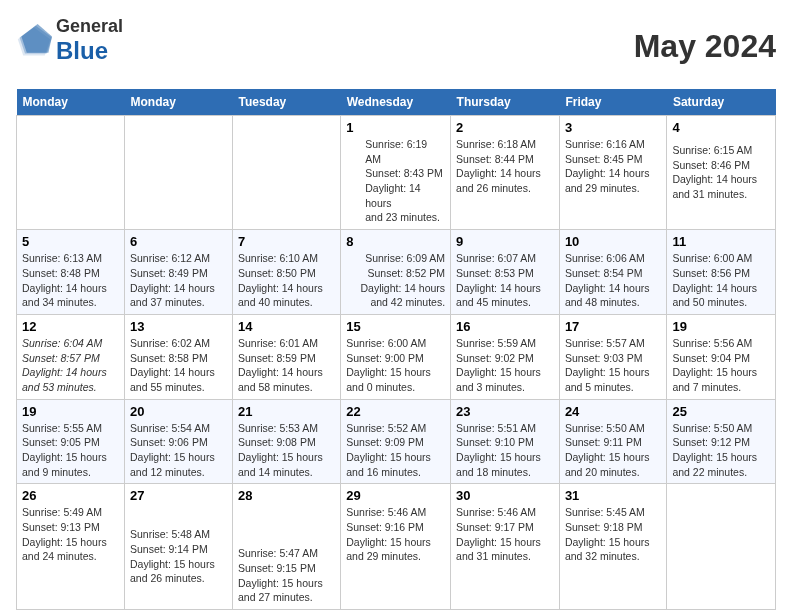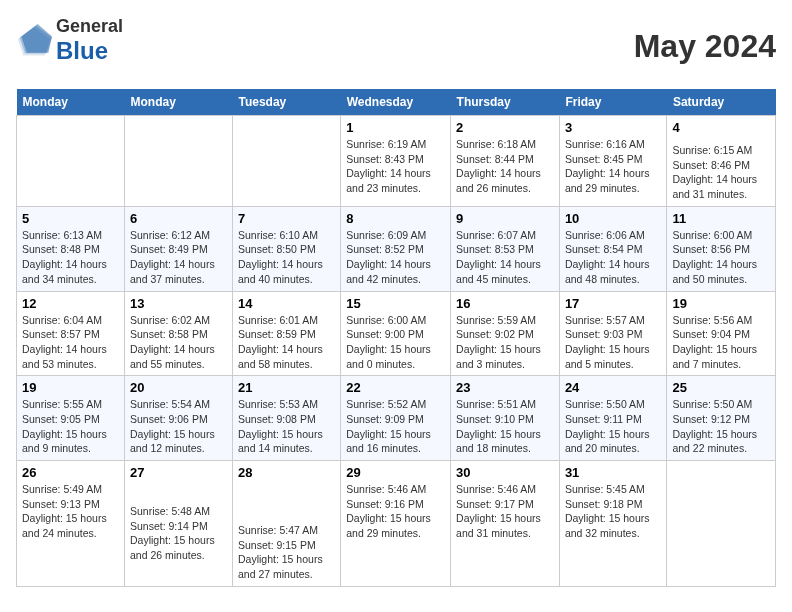--- a/index.html
+++ b/index.html
@@ -126,21 +126,21 @@
         <th>Saturday</th>
       </tr>
   </thead>
   <tbody id="calendar-body">
   <tr>
         <td class="empty-cell"></td>
         <td class="empty-cell"></td>
         <td class="empty-cell"></td>
         <td>
           <span class="day-num">1</span>
-          <div class="day-info" style="white-space: pre-line;">Sunrise: 6:19 AM
+          <div class="day-info" style="white-space: pre-line; margin-left: 19px;">Sunrise: 6:19 AM
 Sunset: 8:43 PM
 Daylight: 14 hours
 and 23 minutes.</div>
         </td>
         <td>
           <span class="day-num">2</span>
           <div class="day-info" style="white-space: pre-line;">Sunrise: 6:18 AM
 Sunset: 8:44 PM
 Daylight: 14 hours
 and 26 minutes.</div>
@@ -177,21 +177,21 @@
         </td>
         <td>
           <span class="day-num">7</span>
           <div class="day-info" style="white-space: pre-line;">Sunrise: 6:10 AM
 Sunset: 8:50 PM
 Daylight: 14 hours
 and 40 minutes.</div>
         </td>
         <td>
           <span class="day-num">8</span>
-          <div class="day-info" style="white-space: pre-line;">Sunrise: 6:09 AM
+          <div class="day-info" style="white-space: pre-line; text-align: right;">Sunrise: 6:09 AM
 Sunset: 8:52 PM
 Daylight: 14 hours
 and 42 minutes.</div>
         </td>
         <td>
           <span class="day-num">9</span>
           <div class="day-info" style="white-space: pre-line;">Sunrise: 6:07 AM
 Sunset: 8:53 PM
 Daylight: 14 hours
 and 45 minutes.</div>
@@ -207,21 +207,21 @@
           <span class="day-num">11</span>
           <div class="day-info" style="white-space: pre-line;">Sunrise: 6:00 AM
 Sunset: 8:56 PM
 Daylight: 14 hours
 and 50 minutes.</div>
         </td>
       </tr>
       <tr>
         <td>
           <span class="day-num">12</span>
-          <div class="day-info" style="white-space: pre-line;">Sunrise: 6:04 AM
+          <div class="day-info" style="white-space: pre-line; font-style: italic;">Sunrise: 6:04 AM
 Sunset: 8:57 PM
 Daylight: 14 hours
 and 53 minutes.</div>
         </td>
         <td>
           <span class="day-num">13</span>
           <div class="day-info" style="white-space: pre-line;">Sunrise: 6:02 AM
 Sunset: 8:58 PM
 Daylight: 14 hours
 and 55 minutes.</div>

